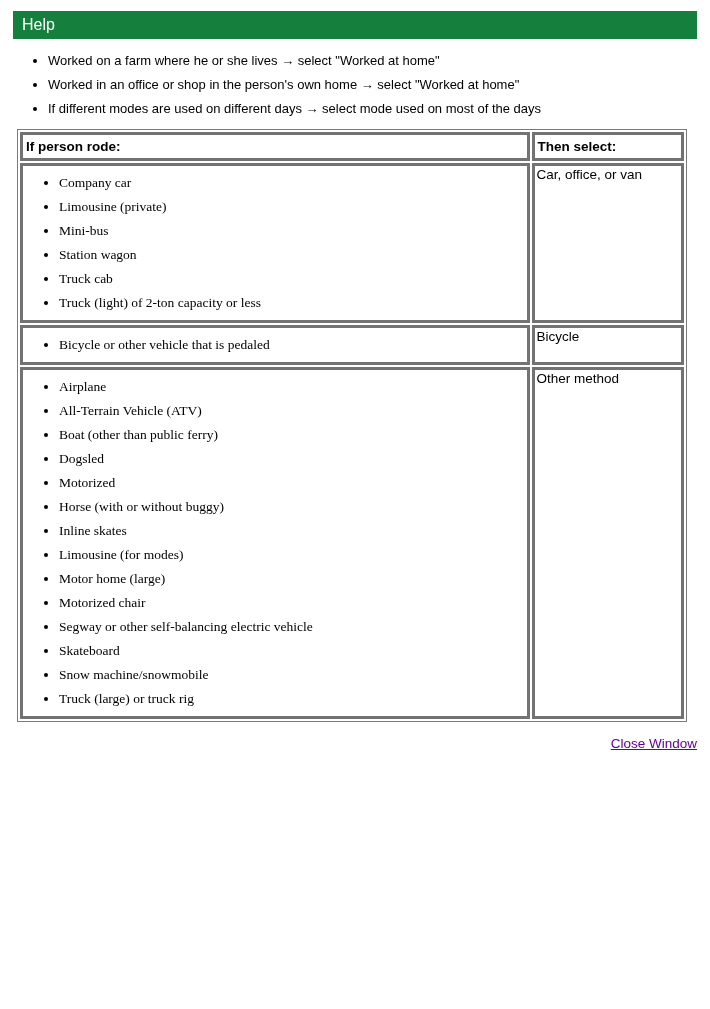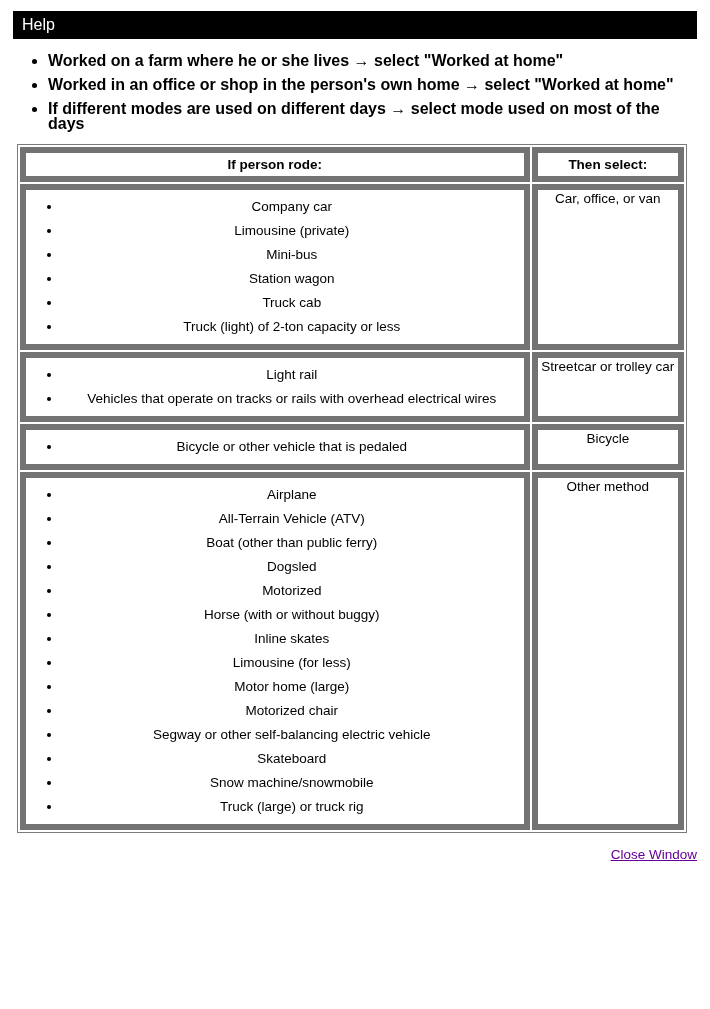--- a/index.html
+++ b/index.html
@@ -19,50 +19,50 @@
     font-size: 16px;
     line-height: 18px;
     padding: 5px 9px;
     height: 18px;
   }
   .intro-list {
     margin: 14px 0 13px 0;
     padding-left: 35px;
   }
   .intro-list li {
-    font-size: 16px;
+    font-size: 13px;
     line-height: 15px;
     margin-bottom: 9px;
-    font-weight: bold;
   }
   table.vehicles {
     border-collapse: separate;
     border-spacing: 2px;
     border: 1px solid #7b7b7b;
     margin-left: 4px;
     width: 670px;
     table-layout: fixed;
   }
   table.vehicles th,
   table.vehicles td {
-    border: 6px solid #737373;
+    border: 3px solid #737373;
     vertical-align: top;
     font-size: 13.5px;
     padding: 1px 2px;
-    text-align: center;
+    text-align: left;
     overflow: hidden;
   }
   table.vehicles th {
     font-weight: bold;
     padding: 4px 3px;
     line-height: 15px;
   }
   td.modes ul {
     margin: 8px 0 4px 0;
     padding-left: 34px;
+    font-family: Liberation Serif, serif;
   }
   td.modes li {
     line-height: 15px;
     margin-bottom: 9px;
   }
   td.select-cell {
     line-height: 16px;
   }
   .footer {
     width: 684px;
@@ -74,21 +74,21 @@
     text-decoration: underline;
     font-size: 13.5px;
     cursor: pointer;
   }
 </style>
 </head>
 <body>
 
 <div class="page">
 
-  <div class="help-header" style="background: #000000; color: rgb(255, 255, 255);">
+  <div class="help-header" style="background: #15803d; color: rgb(255, 255, 255);">
     <span>Help</span>
   </div>
 
   <ul class="intro-list">
       <li>Worked on a farm where he or she lives → select "Worked at home"</li>
       <li>Worked in an office or shop in the person's own home → select "Worked at home"</li>
       <li>If different modes are used on different days → select mode used on most of the days</li>
     </ul>
 
   <table class="vehicles">
@@ -110,29 +110,20 @@
               <li>Limousine (private)</li>
               <li>Mini-bus</li>
               <li>Station wagon</li>
               <li>Truck cab</li>
               <li>Truck (light) of 2-ton capacity or less</li>
             </ul>
       </td>
       <td class="select-cell">Car, office, or van</td>
     </tr>
 
-    <tr>
-      <td class="modes">
-        <ul>
-              <li>Light rail</li>
-              <li>Vehicles that operate on tracks or rails with overhead electrical wires</li>
-            </ul>
-      </td>
-      <td class="select-cell">Streetcar or trolley car</td>
-    </tr>
 
 
 
 
     <tr>
       <td class="modes">
         <ul>
               <li>Bicycle or other vehicle that is pedaled</li>
             </ul>
       </td>
@@ -142,21 +133,21 @@
     <tr>
       <td class="modes">
         <ul>
               <li>Airplane</li>
               <li>All-Terrain Vehicle (ATV)</li>
               <li>Boat (other than public ferry)</li>
               <li>Dogsled</li>
               <li>Motorized</li>
               <li>Horse (with or without buggy)</li>
               <li>Inline skates</li>
-              <li>Limousine (for less)</li>
+              <li>Limousine (for modes)</li>
               <li>Motor home (large)</li>
               <li>Motorized chair</li>
               <li>Segway or other self-balancing electric vehicle</li>
               <li>Skateboard</li>
               <li>Snow machine/snowmobile</li>
               <li>Truck (large) or truck rig</li>
             </ul>
       </td>
       <td class="select-cell">Other method</td>
     </tr>

